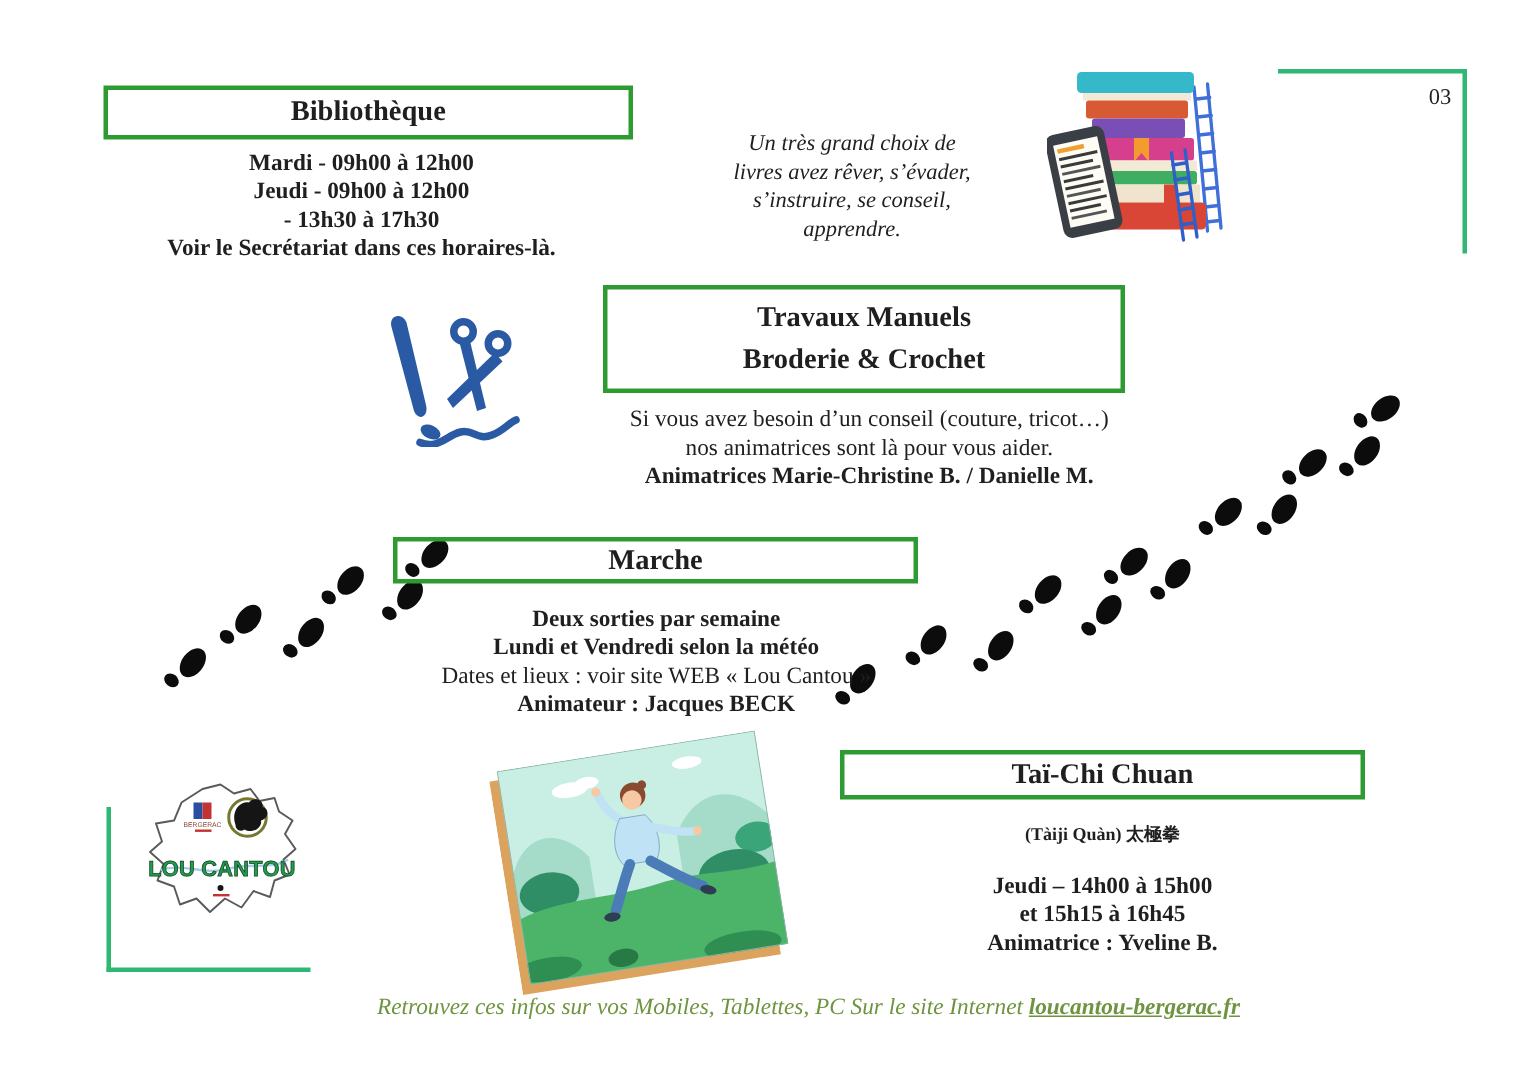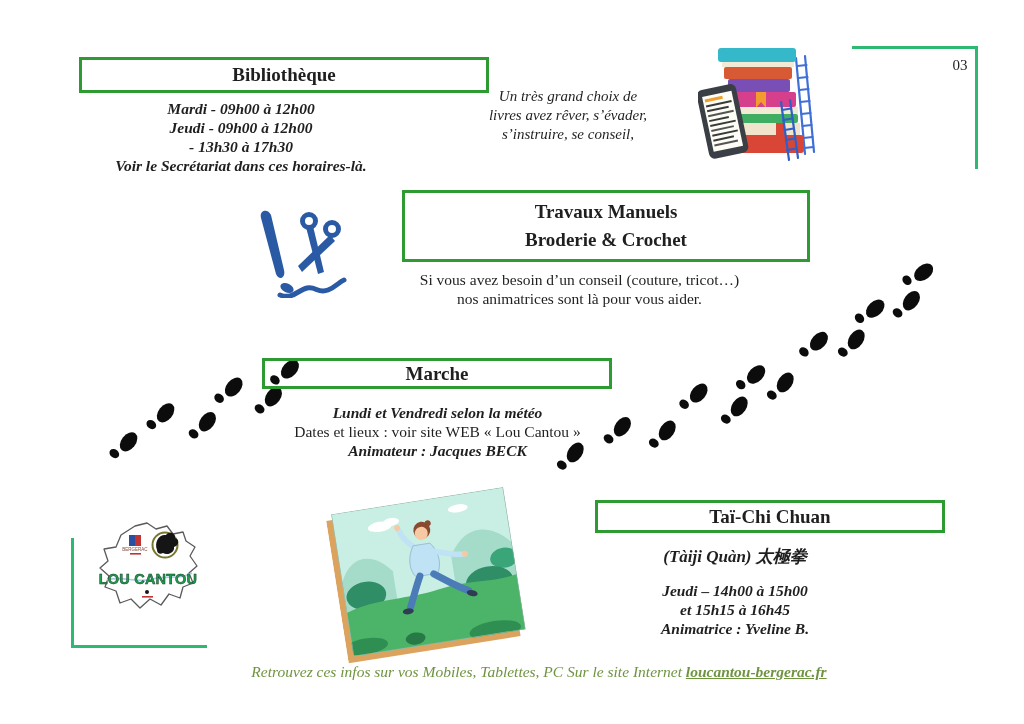--- a/index.html
+++ b/index.html
@@ -11,21 +11,21 @@
   
   .title-box{
     position:absolute;border:3px solid #2e9b32;box-sizing:border-box;
     display:flex;flex-direction:column;align-items:center;justify-content:center;
     font-weight:bold;font-size:19px;text-align:center;z-index:2;background:transparent;
   }
   .title-box .tline{line-height:28px;}
   
   .txt{position:absolute;text-align:center;font-size:15.5px;line-height:19px;z-index:2;}
   .txt div{white-space:nowrap;}
-  .b{font-weight:bold;font-style:italic;}
+  .b{font-weight:bold;}
   .intro{font-style:italic;font-weight:normal;font-size:15px;line-height:19px;}
   
   .corner-tr{position:absolute;left:852px;top:46px;width:123px;height:120px;
     border-top:3px solid #2eb873;border-right:3px solid #2eb873;z-index:0;}
   .corner-bl{position:absolute;left:71px;top:538px;width:133px;height:107px;
     border-left:3px solid #2eb873;border-bottom:3px solid #2eb873;z-index:0;}
   .pagenum{position:absolute;left:942px;top:57px;width:36px;text-align:center;
     font-size:15px;z-index:1;}
   
   .steps{position:absolute;left:0;top:0;z-index:1;pointer-events:none;}
@@ -67,34 +67,35 @@
     <use href="#fp" transform="translate(734,412) rotate(34)"></use>
     <use href="#fp" transform="translate(750,379) rotate(44)"></use>
     <use href="#fp" transform="translate(780,388) rotate(34)"></use>
     <use href="#fp" transform="translate(813,346) rotate(42)"></use>
     <use href="#fp" transform="translate(851,345) rotate(34)"></use>
     <use href="#fp" transform="translate(869,313) rotate(46)"></use>
     <use href="#fp" transform="translate(906,306) rotate(36)"></use>
     <use href="#fp" transform="translate(917,276) rotate(52)"></use>
   </svg>
 
-  <div class="title-box" style="left:79px;top:57px;width:410px;height:36px;">
+  <div class="title-box" style="left:69px;top:57px;width:353px;height:36px;">
     <div class="tline">Bibliothèque</div>
   </div>
   <div class="txt" style="left:41px;top:99px;width:400px;">
     <div class="b">Mardi - 09h00 à 12h00</div>
     <div class="b">Jeudi - 09h00 à 12h00</div>
     <div class="b">- 13h30 à 17h30</div>
     <div class="b">Voir le Secrétariat dans ces horaires-là.</div>
   </div>
 
   <div class="txt intro" style="left:450px;top:87px;width:236px;">
     <div>Un très grand choix de</div>
     <div>livres avez rêver, s’évader,</div>
     <div>s’instruire, se conseil,</div>
+    <div>apprendre.</div>
   </div>
 
   <svg class="abs artwork" style="left:698px;top:36px;" width="118" height="126" viewBox="0 0 118 126">
     <g stroke="#3f6fd8" stroke-width="2.2" stroke-linecap="round">
       <line x1="98" y1="22" x2="107" y2="118"></line>
         <line x1="107" y1="20" x2="116" y2="116"></line>
       <line x1="99.5" y1="30" x2="108.5" y2="29"></line>
         <line x1="100.5" y1="42" x2="109.5" y2="41"></line>
       <line x1="101.5" y1="54" x2="110.5" y2="53"></line>
         <line x1="102.5" y1="66" x2="111.5" y2="65"></line>
@@ -132,56 +133,58 @@
       <rect x="13" y="76" width="26" height="2" fill="#555555"></rect>
         <rect x="13" y="81" width="20" height="2" fill="#3a3a3a"></rect>
       <rect x="13" y="86" width="26" height="2" fill="#3a3a3a"></rect>
         <rect x="13" y="91" width="23" height="2" fill="#555555"></rect>
       <rect x="13" y="96" width="26" height="2" fill="#3a3a3a"></rect>
         <rect x="13" y="101" width="21" height="2" fill="#3a3a3a"></rect>
       <rect x="13" y="106" width="24" height="2" fill="#555555"></rect>
     </g>
   </svg>
 
-  <div class="title-box" style="left:402px;top:190px;width:408px;height:72px;">
+  <div class="title-box" style="left:402px;top:190px;width:348px;height:72px;">
     <div class="tline">Travaux Manuels</div>
     <div class="tline">Broderie &amp; Crochet</div>
   </div>
   <div class="txt" style="left:392px;top:270px;width:375px;">
     <div>Si vous avez besoin d’un conseil (couture, tricot…)</div>
     <div>nos animatrices sont là pour vous aider.</div>
+    <div class="b">Animatrices Marie-Christine B. / Danielle M.</div>
   </div>
 
   <svg class="abs artwork" style="left:246px;top:196px;" width="106" height="102" viewBox="0 0 106 102">
     <g fill="#2b5aa5" stroke="#2b5aa5">
       <path d="M15,22 C13,14 22,12 25,19 L38,74 C40,82 33,85 30,78 Z" stroke="none"></path>
       <ellipse cx="41" cy="92" rx="7" ry="4.5" transform="rotate(25 41 92)" stroke="none"></ellipse>
       <g>
         <circle cx="63" cy="25" r="6.5" fill="none" stroke-width="5"></circle>
         <circle cx="86" cy="33" r="6.5" fill="none" stroke-width="5"></circle>
         <path d="M60,31 L72,78 L78,76 L67,30 Z" stroke="none"></path>
         <path d="M84,39 L52,70 L56,76 L89,45 Z" stroke="none"></path>
       </g>
       <path d="M34,99 C46,104 52,94 61,92 C70,90 72,98 82,94 C90,91 93,86 98,84" fill="none" stroke-width="5" stroke-linecap="round"></path>
     </g>
   </svg>
 
   <div class="title-box" style="left:262px;top:358px;width:350px;height:31px;">
     <div class="tline" style="line-height:24px;text-align:right;">Marche</div>
   </div>
   <div class="txt" style="left:245px;top:403px;width:385px;">
+    <div class="b">Deux sorties par semaine</div>
     <div class="b">Lundi et Vendredi selon la météo</div>
     <div>Dates et lieux : voir site WEB « Lou Cantou »</div>
     <div class="b">Animateur : Jacques BECK</div>
   </div>
 
-  <div class="title-box" style="left:560px;top:500px;width:350px;height:33px;margin-left:35px;">
+  <div class="title-box" style="left:560px;top:500px;width:350px;height:33px;">
     <div class="tline" style="line-height:26px;">Taï-Chi Chuan</div>
   </div>
-  <div class="txt" style="left:560px;top:547px;width:350px;font-size:17px;">
+  <div class="txt" style="left:560px;top:547px;width:350px;font-size:12px;">
     <div class="b">(Tàiji Quàn) 太極拳</div>
   </div>
   <div class="txt" style="left:560px;top:581px;width:350px;">
     <div class="b">Jeudi – 14h00 à 15h00</div>
     <div class="b">et 15h15 à 16h45</div>
     <div class="b">Animatrice : Yveline B.</div>
   </div>
 
   <div class="taichi-pic">
     <svg width="182" height="152" viewBox="0 0 182 152">

